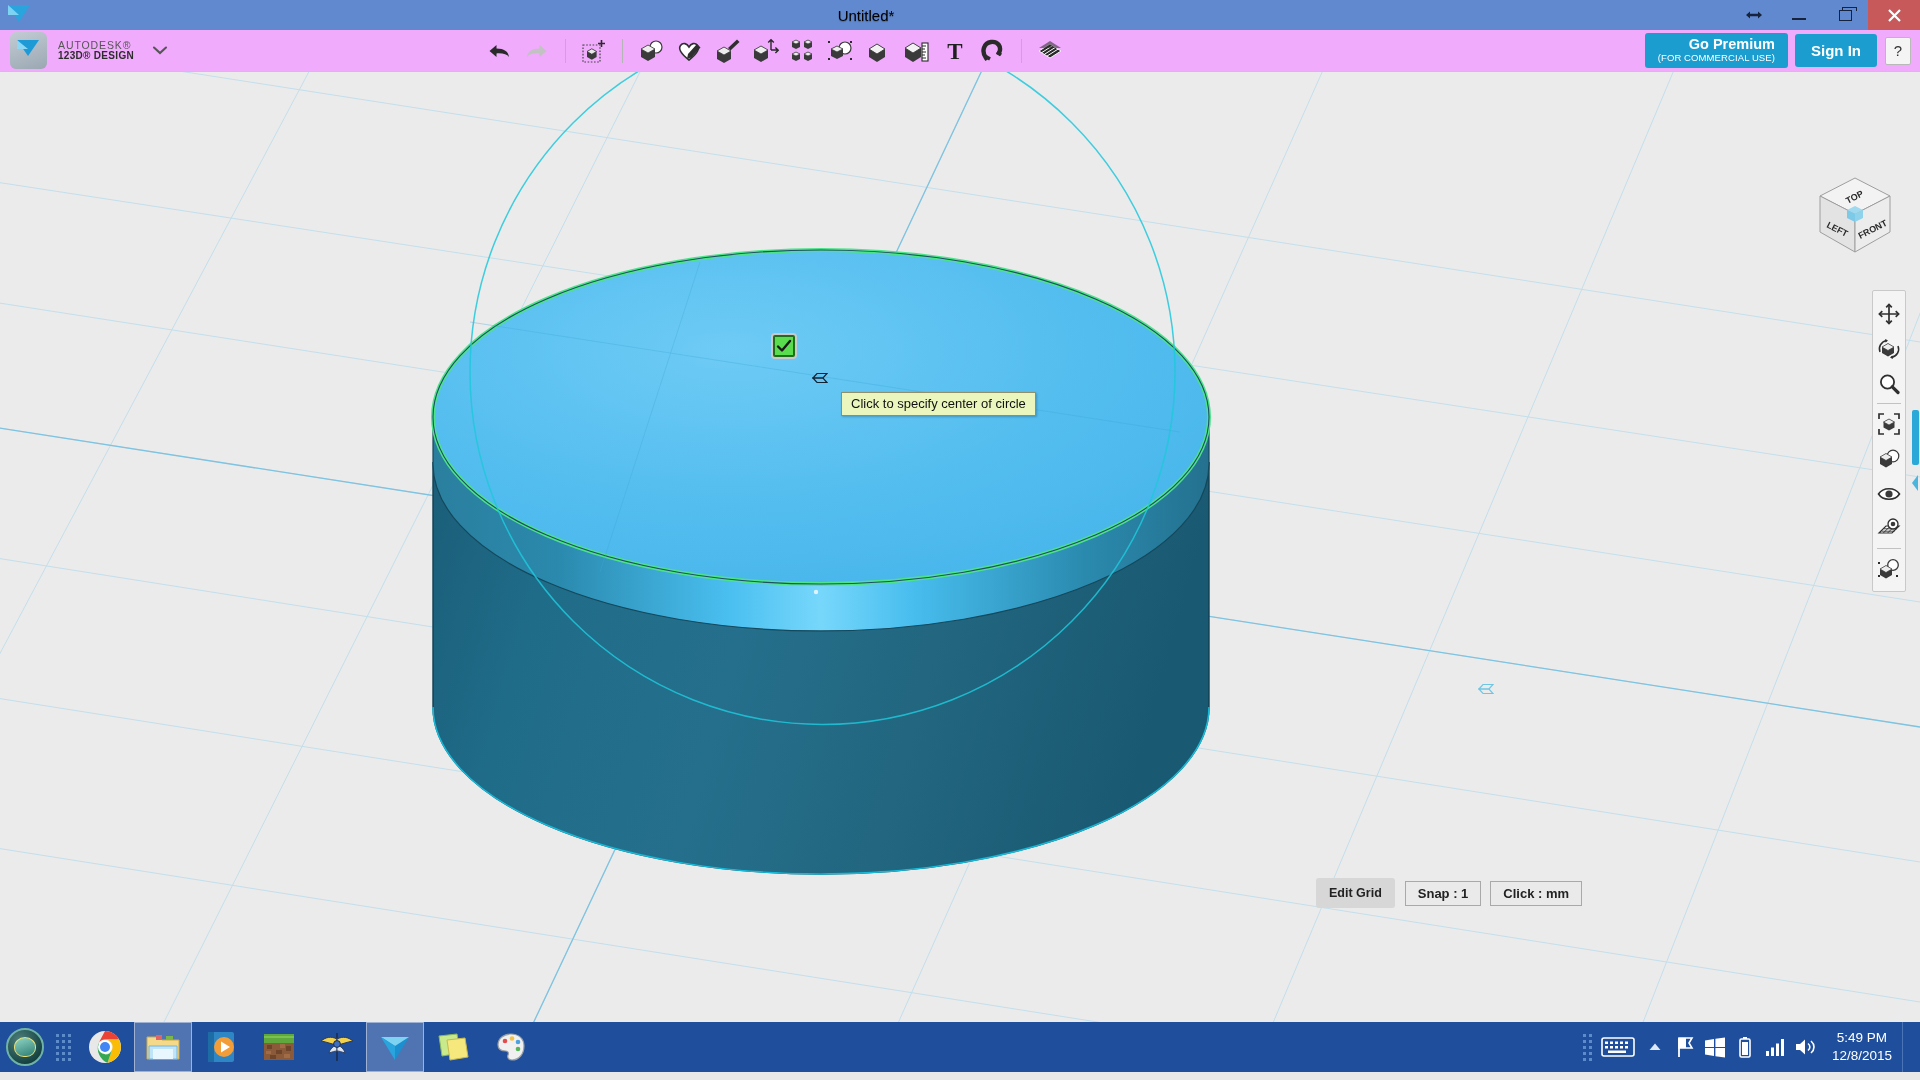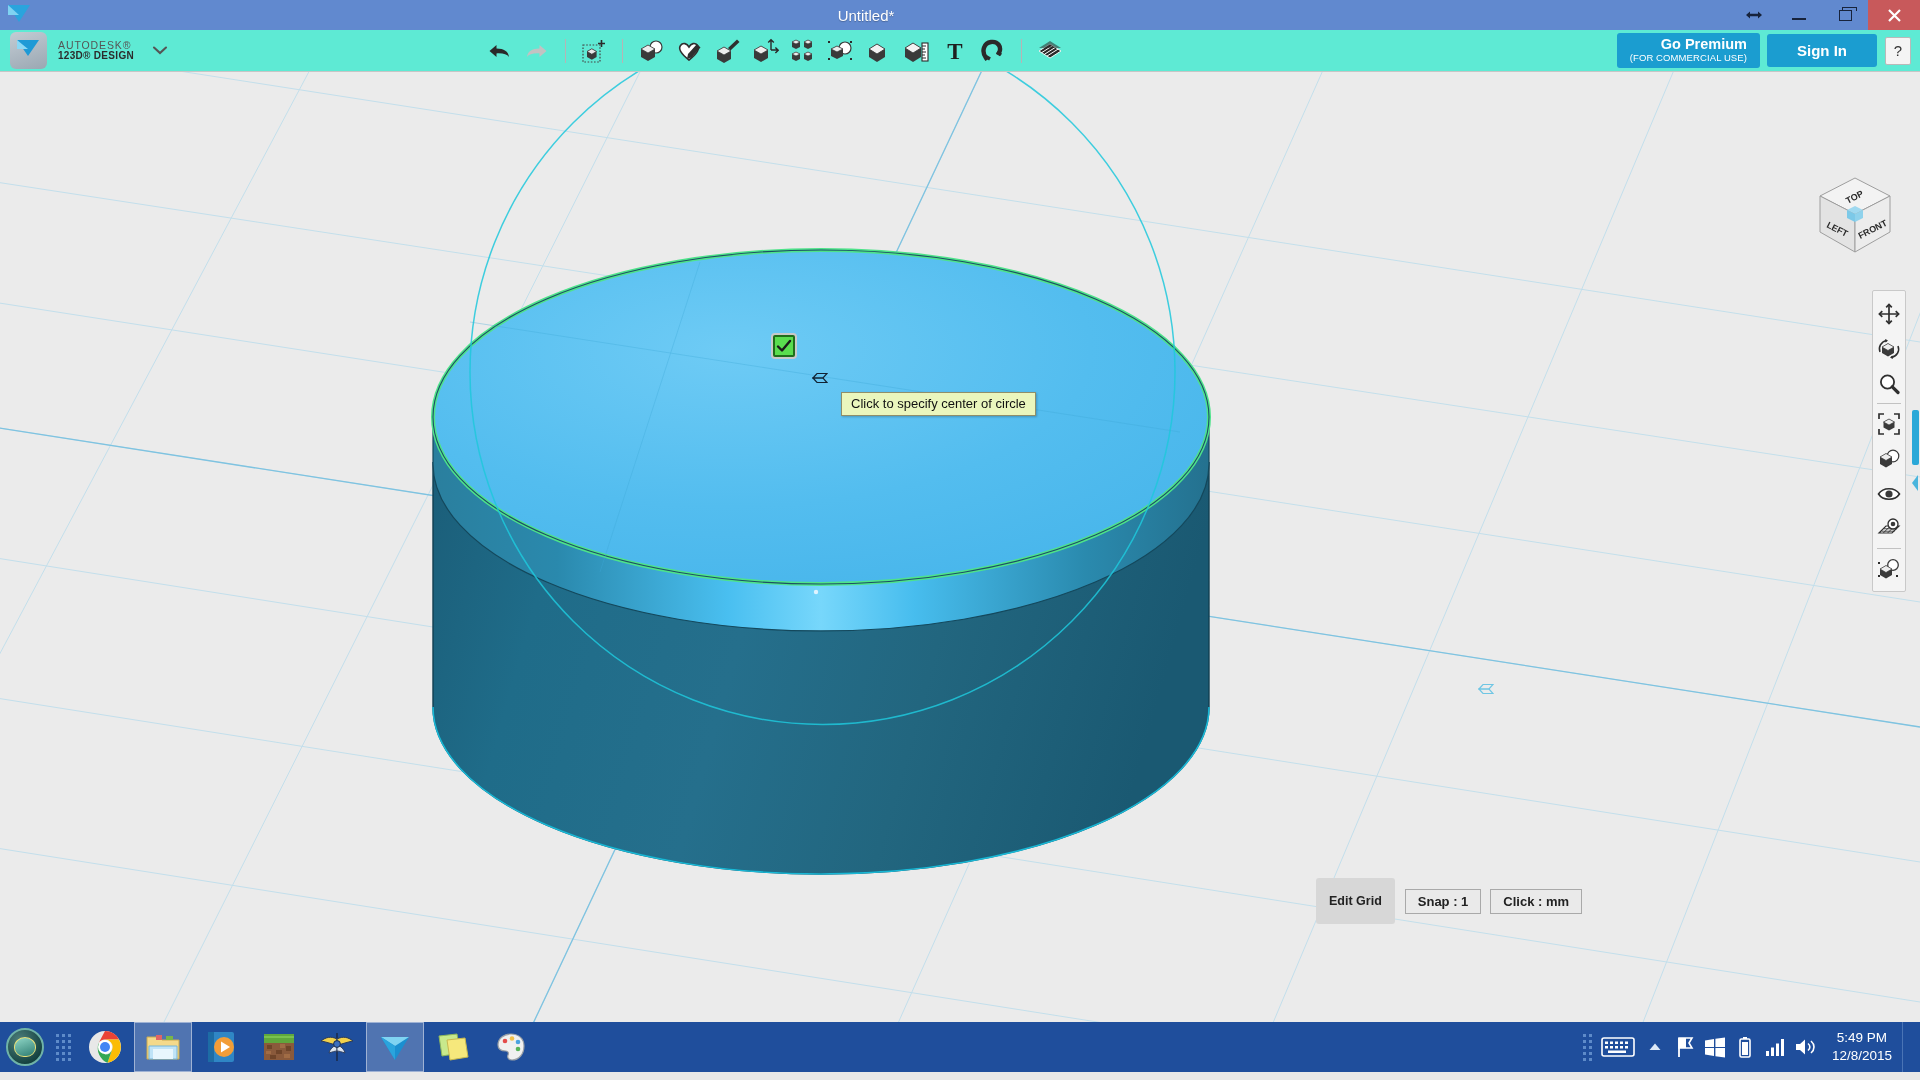--- a/index.html
+++ b/index.html
@@ -26,40 +26,40 @@
   }
   .tb-tri:after {
     content: ""; position: absolute; left: -11px; top: -17px;
     width: 0; height: 0;
     border-left: 11px solid #7fd3f2;
     border-right: 11px solid transparent;
     border-top: 10px solid transparent;
   }
   .titlebar-title {
     position: absolute; left: 0; width: 1732px; text-align: center;
-    font-size: 15px; color: #ffffff;
+    font-size: 15px; color: #000000;
     text-shadow: 0 1px 1px rgba(0,0,0,.25);
     pointer-events: none;
   }
   .tb-right { margin-left: auto; display: flex; align-items: stretch; height: 30px; }
   .tb-resize { width: 44px; display: flex; align-items: center; justify-content: center;
     color: #1b2d4d; font-size: 14px; }
   .tb-btn { width: 46px; display: flex; align-items: center; justify-content: center;
     color: #17233c; font-size: 15px; cursor: pointer; }
   .tb-close { width: 52px; background: #c8595b; color:#fff; font-size: 18px;
     display:flex; align-items:center; justify-content:center; cursor:pointer;}
   .glyph-min { display:block; width: 14px; height: 2px; background: #17233c; margin-top: 7px;}
   .glyph-max { display:block; width: 13px; height: 11px; border: 1.6px solid #17233c; position: relative;}
   .glyph-max:before { content:""; position:absolute; left:2px; top:-4px; width:13px; height:3px;
      border:1.6px solid #17233c; border-bottom:none; }
 
   
   .toolbar {
     position: absolute; top: 30px; left: 0; width: 1920px; height: 42px;
-    background: #5eead4; border-bottom: 1px solid #c6c6c6;
+    background: #f0abfc; border-bottom: 1px solid #c6c6c6;
     display: flex; align-items: center;
   }
   .brand { display: flex; align-items: center; padding-left: 10px; width: 230px; }
   .brand-icon {
     width: 37px; height: 37px; border-radius: 6px;
     background: linear-gradient(160deg,#c3ccd4,#9aa7b2);
     position: relative; margin-right: 11px;
   }
   .brand-icon .bi-tri {
     position: absolute; left: 7px; top: 8px; width: 0; height: 0;
@@ -85,21 +85,21 @@
 
   .tb-actions { margin-left: auto; display: flex; align-items: center; padding-right: 9px; }
   .btn-premium {
     background: #1b9dd0; color: #fff; border-radius: 3px; padding: 4px 13px 5px;
     text-align: right; cursor: pointer; margin-right: 7px;
   }
   .bp-top { font-size: 14.5px; font-weight: bold; line-height: 1.08; }
   .bp-sub { font-size: 9.5px; letter-spacing: .1px; line-height: 1.1; }
   .btn-signin {
     background: #1b9dd0; color: #fff; border-radius: 3px;
-    font-size: 15px; font-weight: bold; padding: 8px 30px; cursor: pointer; margin-right: 8px;
+    font-size: 15px; font-weight: bold; padding: 8px 16px; cursor: pointer; margin-right: 8px;
   }
   .btn-help {
     width: 26px; height: 28px; border: 1px solid #b9b9b9; background: #f4f4f4;
     display: flex; align-items: center; justify-content: center;
     font-size: 15px; color: #333; cursor: pointer; border-radius: 2px;
   }
 
   
   .canvas {
     position: absolute; top: 72px; left: 0; width: 1920px; height: 958px;
@@ -148,21 +148,21 @@
     background: #eaf6bd; border: 1px solid #8f8f6a;
     padding: 3px 9px 4px; font-size: 13px; color: #111;
     box-shadow: 1px 1px 2px rgba(0,0,0,.22);
     white-space: nowrap;
   }
   .far-cursor { position: absolute; left: 1478px; top: 610px; width: 16px; height: 14px; }
 
   
   .statusbar { position: absolute; left: 1316px; top: 806px; display: flex; align-items: center; }
   .sb-editgrid {
-    background: #d7d7d7; border-radius: 3px; padding: 16px 13px;
+    background: #d7d7d7; border-radius: 3px; padding: 8px 13px;
     font-size: 12.5px; font-weight: bold; color: #222; cursor: pointer; margin-right: 10px;
   }
   .sb-field {
     border: 1px solid #a9a9a9; background: #eaeaea; padding: 4px 12px;
     font-size: 13px; font-weight: bold; color: #222; margin-right: 9px; cursor: pointer;
   }
 
   
   .taskbar {
     position: absolute; bottom: 8px; left: 0; width: 1920px; height: 50px;

